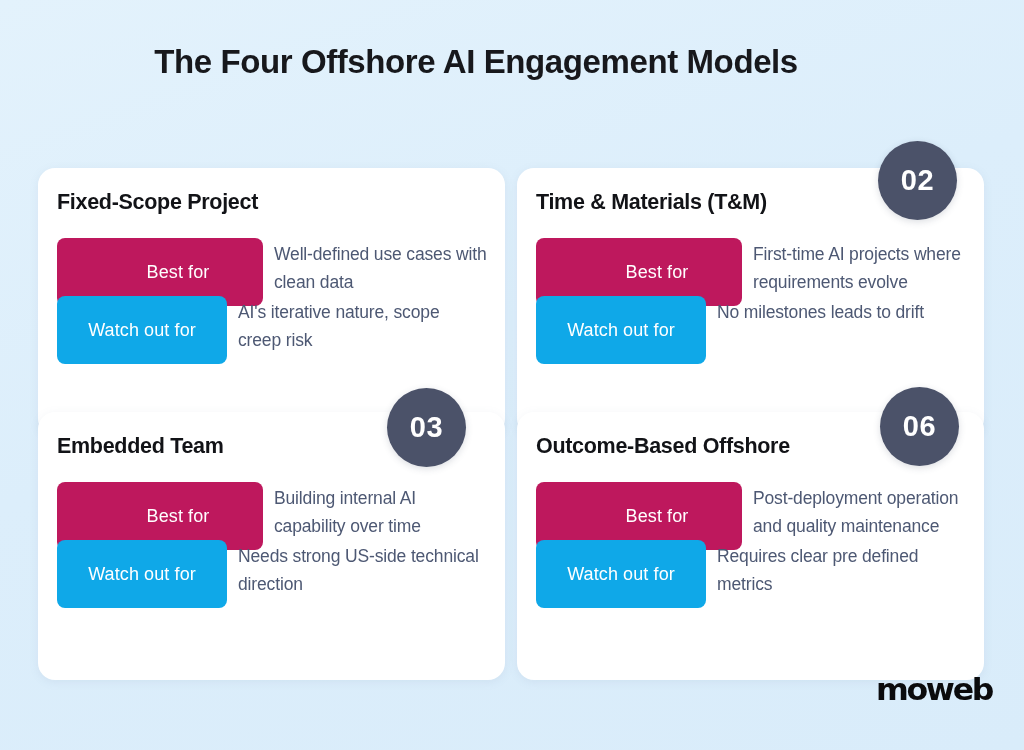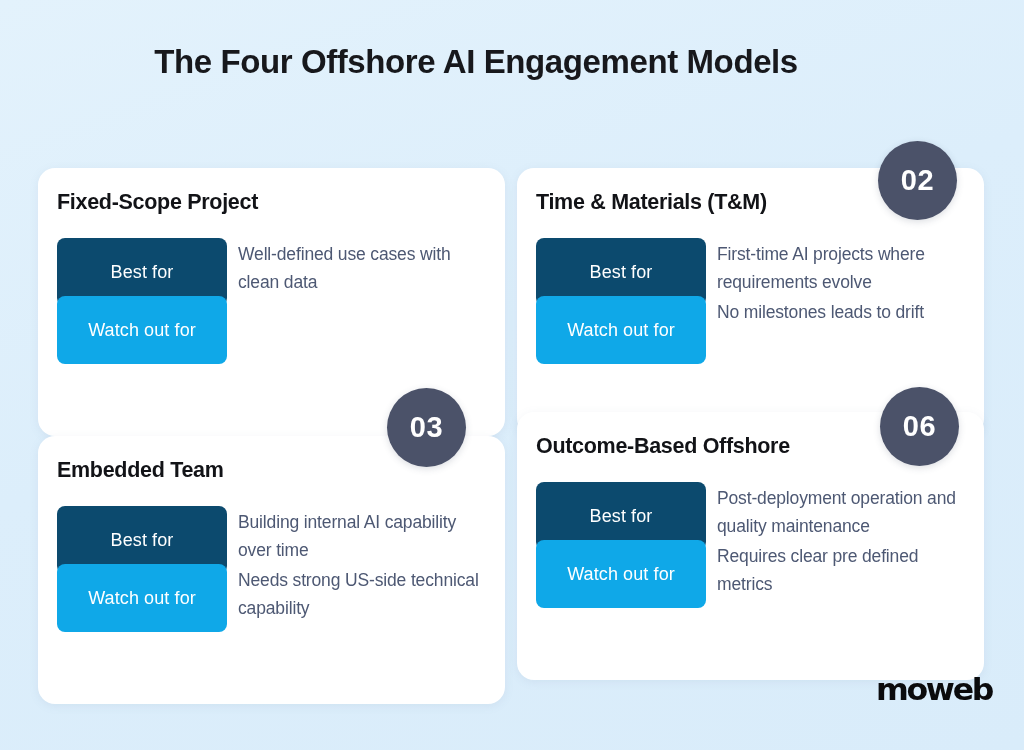--- a/index.html
+++ b/index.html
@@ -39,21 +39,21 @@
   .card {
     position: absolute;
     width: 467px;
     height: 268px;
     background: #ffffff;
     border-radius: 17px;
     box-shadow: 0 2px 10px rgba(110, 130, 160, 0.10);
   }
   #card-1 { left: 38px;  top: 168px; }
   #card-2 { left: 517px; top: 168px; }
-  #card-3 { left: 38px;  top: 412px; margin-top: 24px; }
+  #card-3 { left: 38px;  top: 412px; }
   #card-4 { left: 517px; top: 412px; }
 
   .card-title {
     position: absolute;
     left: 19px;
     top: 22px;
     font-size: 21.5px;
     font-weight: bold;
     color: #121317;
     letter-spacing: -0.3px;
@@ -99,21 +99,21 @@
     height: 68px;
     border-radius: 8px;
     display: flex;
     align-items: center;
     justify-content: center;
     color: #ffffff;
     font-size: 18px;
     font-weight: normal;
     letter-spacing: 0.1px;
   }
-  .pill-best  { background: #0c4a6e; }
+  .pill-best  { background: #be185d; padding-left: 36px; }
   .pill-watch { background: #0fa8e8; }
 
   .row-text {
     flex: 1 1 auto;
     padding-left: 11px;
     padding-top: 3px;
     font-size: 17.5px;
     line-height: 1.58;
     color: #4d5873;
     letter-spacing: -0.15px;
@@ -141,20 +141,21 @@
   <div id="page-title">The Four Offshore AI Engagement Models</div>
 
   <div class="card" id="card-1">
     <div class="card-title">Fixed-Scope Project</div>
     <div class="row row-best">
       <div class="pill pill-best">Best for</div>
       <div class="row-text">Well-defined use cases with clean data</div>
     </div>
     <div class="row row-watch">
       <div class="pill pill-watch">Watch out for</div>
+      <div class="row-text">AI's iterative nature, scope creep risk</div>
     </div>
   </div>
 
   <div class="card" id="card-2">
     <div class="card-title">Time &amp; Materials (T&amp;M)</div>
     <div class="row row-best">
       <div class="pill pill-best">Best for</div>
       <div class="row-text">First-time AI projects where requirements evolve</div>
     </div>
     <div class="row row-watch">
@@ -165,21 +166,21 @@
   <div class="badge" id="badge-2">02</div>
 
   <div class="card" id="card-3">
     <div class="card-title">Embedded Team</div>
     <div class="row row-best">
       <div class="pill pill-best">Best for</div>
       <div class="row-text">Building internal AI capability over time</div>
     </div>
     <div class="row row-watch">
       <div class="pill pill-watch">Watch out for</div>
-      <div class="row-text">Needs strong US-side technical capability</div>
+      <div class="row-text">Needs strong US-side technical direction</div>
     </div>
   </div>
   <div class="badge" id="badge-3">03</div>
 
   <div class="card" id="card-4">
     <div class="card-title">Outcome-Based Offshore</div>
     <div class="row row-best">
       <div class="pill pill-best">Best for</div>
       <div class="row-text">Post-deployment operation and quality maintenance</div>
     </div>

